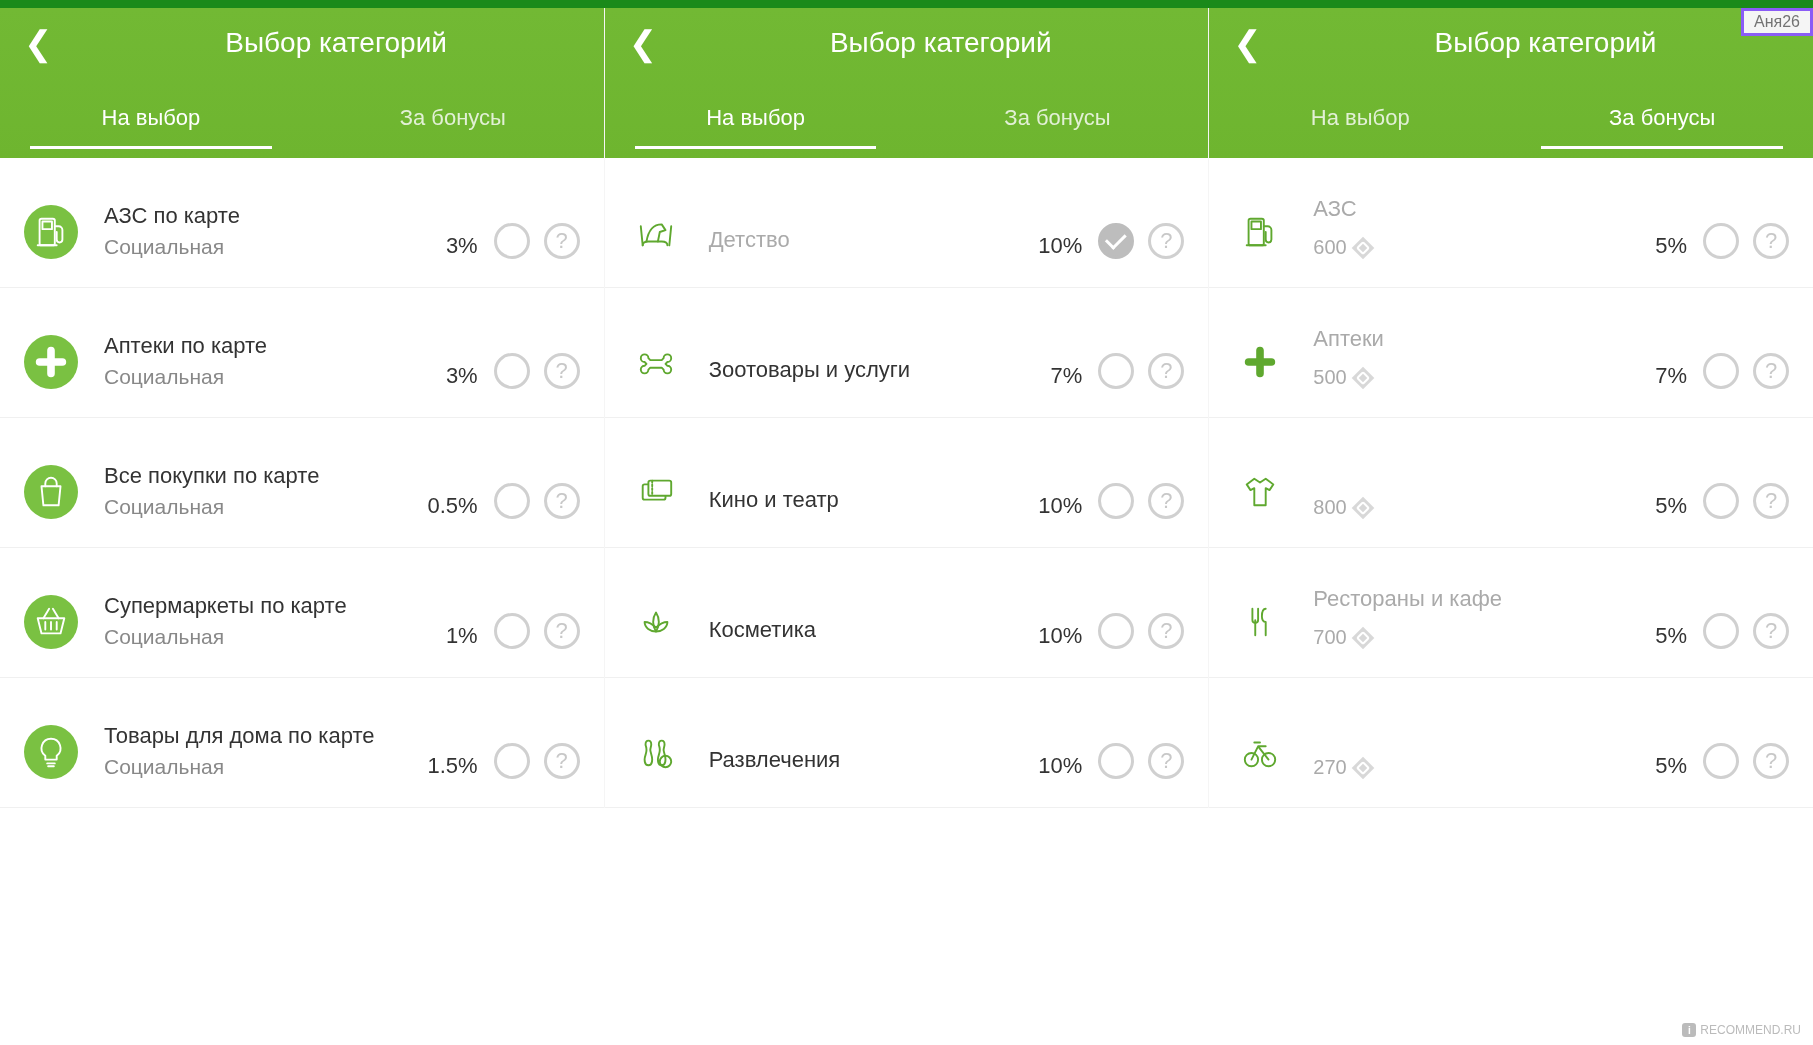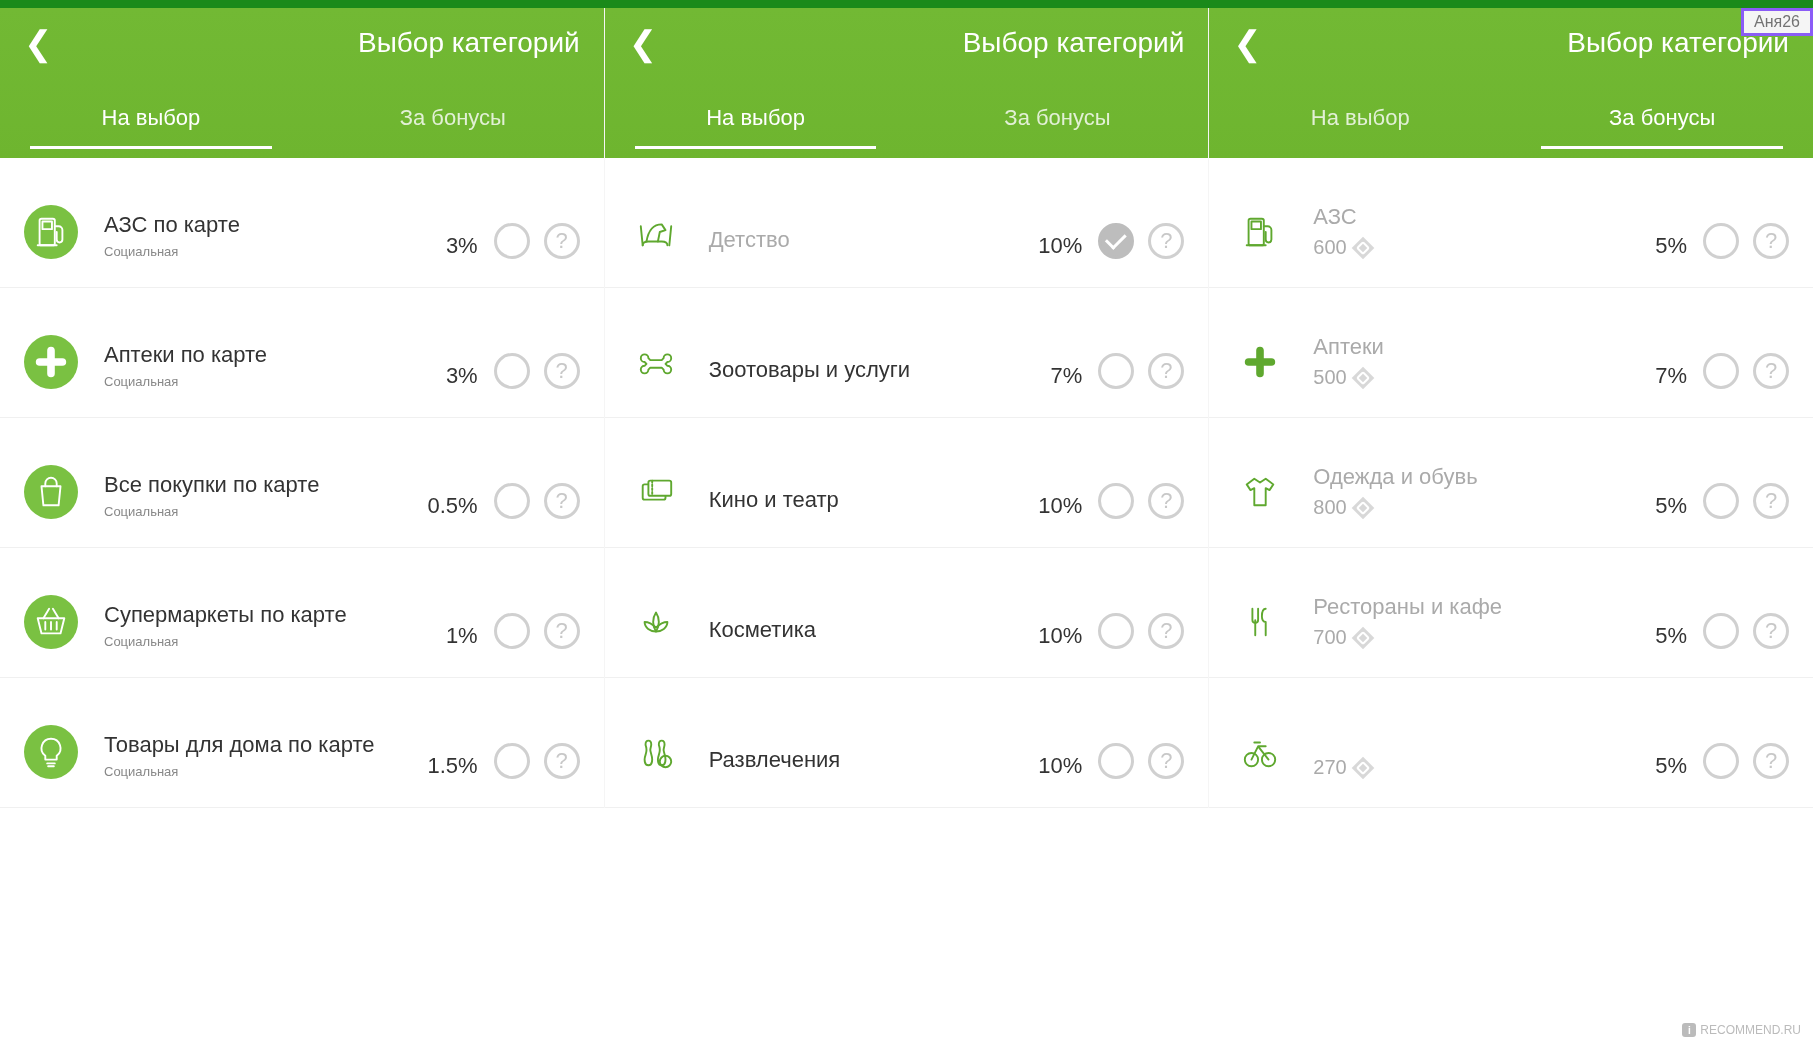--- a/index.html
+++ b/index.html
@@ -34,21 +34,21 @@
     font-weight: 300;
     cursor: pointer;
     color: #fff;
     padding-right: 20px;
   }
   .header-title {
     font-size: 28px;
     font-weight: 400;
     color: #fff;
     flex: 1;
-    text-align: right;
+    text-align: center;
     padding-left: 20px;
   }
   .tabs {
     display: flex;
     height: 80px;
     align-items: center;
   }
   .tab {
     flex: 1;
     text-align: center;
@@ -89,25 +89,25 @@
   .icon-wrap.filled { background: #7ac142; }
   .icon-wrap.outline { background: transparent; }
   .item-text { flex: 1; min-width: 0; }
   .item-title {
     font-size: 22px;
     color: #333;
     line-height: 1.3;
     margin-bottom: 4px;
   }
   .item-title.muted { color: #aaa; }
-  .item-sub { font-size: 13px; color: #888; }
+  .item-sub { font-size: 21px; color: #888; }
   .item-price {
     font-size: 20px;
     color: #aaa;
-    margin-top: 4px;
+    margin-top: 12px;
     display: flex;
     align-items: center;
     gap: 8px;
   }
   .diamond {
     width: 16px; height: 16px;
     background: #d8d8d8;
     transform: rotate(45deg);
     display: inline-block;
     position: relative;
@@ -438,21 +438,20 @@
       <div class="radio "></div>
       <div class="help">?</div>
     </div>
         <div class="item">
       <div class="icon-wrap outline">
             <svg width="38" height="38" viewBox="0 0 40 40" fill="none" stroke="#5fa82f" stroke-width="2" stroke-linecap="round" stroke-linejoin="round">
               <path d="M14 6l6 4 6-4 8 6-4 6-4-2v18H14V16l-4 2-4-6z"></path>
             </svg>
           </div>
       <div class="item-text">
-        <div class="item-title muted">Одежда и обувь</div>
 
         <div class="item-price">
               <span>800</span>
               <span class="diamond"></span>
             </div>
       </div>
       <div class="percent">5%</div>
       <div class="radio "></div>
       <div class="help">?</div>
     </div>

